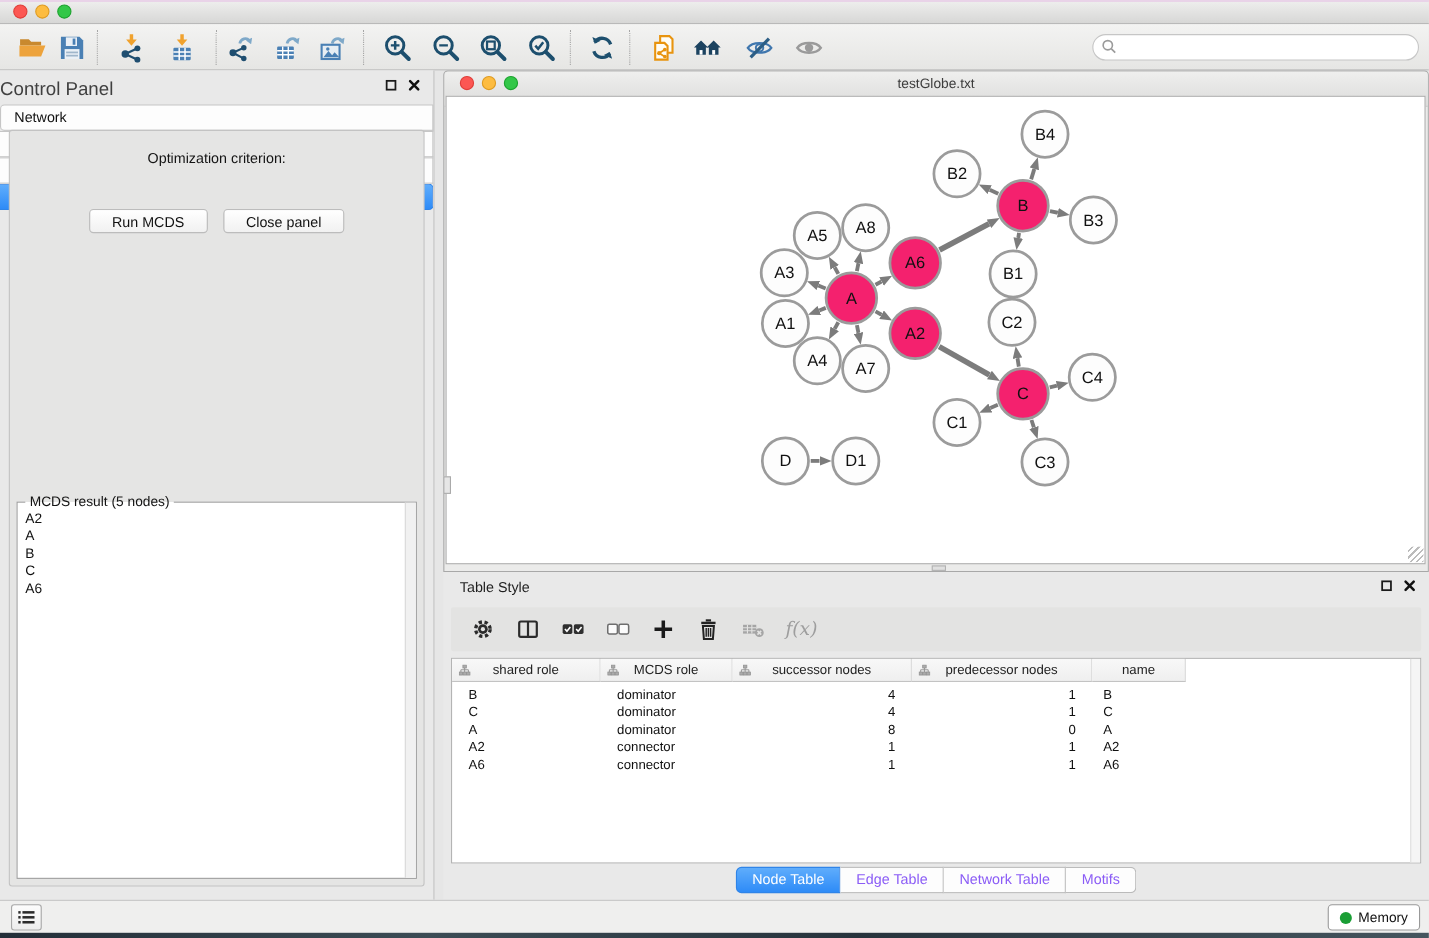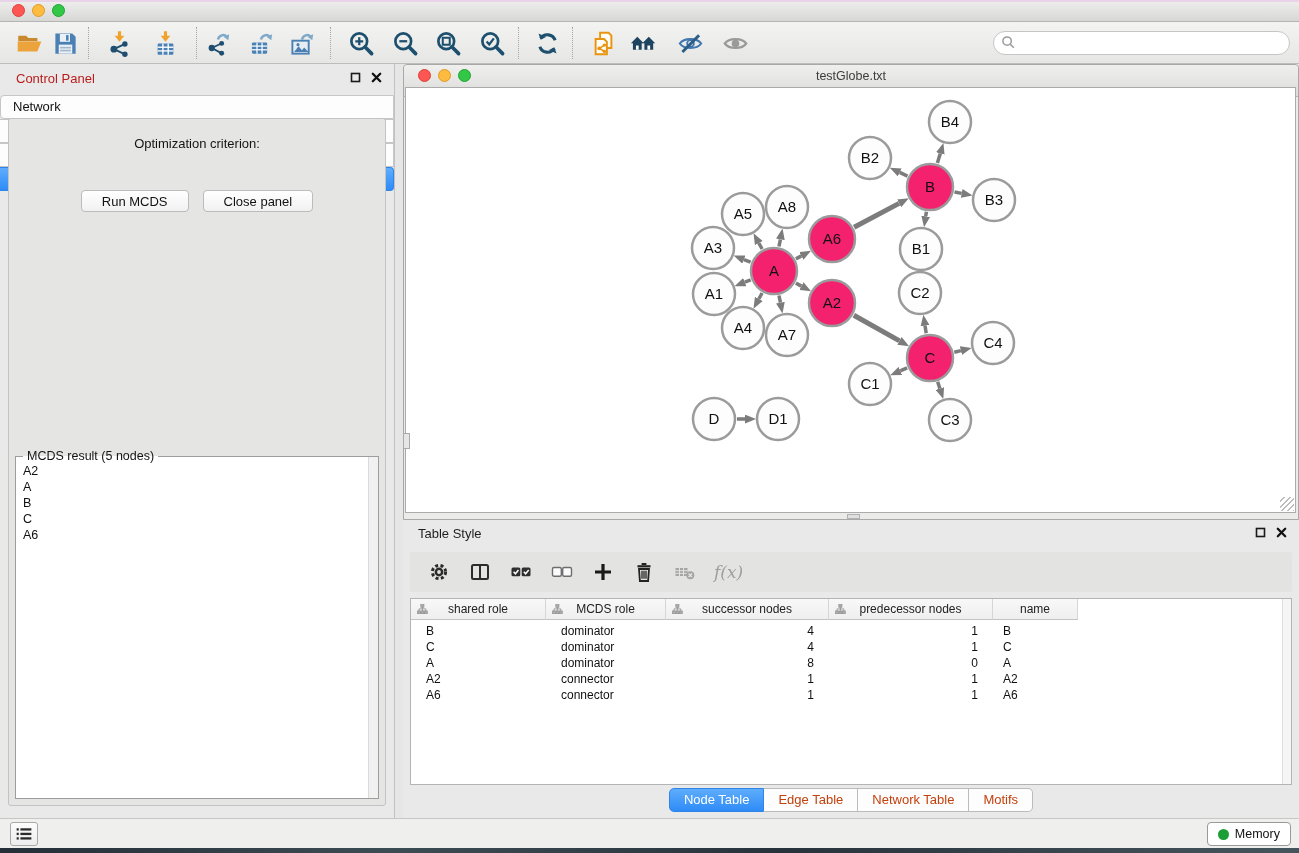--- a/index.html
+++ b/index.html
@@ -28,21 +28,21 @@
     padding:0 10px 0 27px; font-size:13px; font-family:"Liberation Sans",sans-serif; outline:none; }
   .searchbox svg { position:absolute; left:8px; top:4px; width:15px; height:15px; }
 
   
   .win-btns { position:absolute; display:flex; gap:10px; }
   .win-btn { width:11px; height:11px; display:flex; align-items:center; justify-content:center; }
   .win-btn svg { width:11px; height:11px; }
 
   
   .control-panel { position:absolute; left:0; top:64px; width:395px; height:754px; background:#e9e9e9; border-right:1px solid #c2c2c2; }
-  .cp-title { position:absolute; left:16px; top:7px; font-size:13px; color:#b91c1c; }
+  .cp-title { position:absolute; left:0; top:7px; font-size:17px; color:#404040; }
   .seg-tabs { position:absolute; top:31px; left:0; right:0; display:flex; justify-content:space-between;flex-direction:column; }
   .seg-tab { background:#fdfdfd; border:1px solid #c6c6c6; border-left:none; padding:3px 12px 4px; font-size:13px; color:#111; }
   .seg-tab:first-child { border-left:1px solid #c6c6c6; border-radius:4px 0 0 4px; }
   .seg-tab:last-child { border-radius:0 4px 4px 0; }
   .seg-tab.active { background:linear-gradient(#5fadfc,#2e8bf7); border-color:#2f84e8; color:#fff; }
   .cp-box { position:absolute; left:8px; right:8px; top:54px; bottom:12px; background:#e5e5e4; border:1px solid #c3c3c3; border-radius:3px; }
   .opt-label { position:absolute; top:17px; left:0; right:0; text-align:center; font-size:13px; color:#141414; }
   .dropdown { position:absolute; top:39px; left:36px; right:32px; height:22px; background:#fff; border:1px solid #b9b9b9; border-radius:4px; }
   .dropdown .dd-text { position:absolute; left:9px; top:3px; font-size:13px; color:#111; }
   .dd-step { position:absolute; right:0; top:0; bottom:0; width:19px; background:linear-gradient(#6fb5fd,#2f87f6);
@@ -82,21 +82,21 @@
   .tbl-head { display:flex; height:21px; }
   .th { flex:none; position:relative; display:flex; align-items:center; justify-content:center; font-size:12px; color:#222;
     background:linear-gradient(#f8f8f8,#efefef); border-right:1px solid #d6d6d6; border-bottom:1px solid #c3c3c3; }
   .th svg { position:absolute; left:6px; top:5px; width:11px; height:11px; }
   .tbl-body { padding-top:3px; }
   .t-row { display:flex; height:16px; align-items:center; }
   .t-cell { flex:none; font-size:12px; color:#101010; padding:0 15px; white-space:nowrap; overflow:hidden; }
   .t-cell.right { text-align:right; }
   .tbl-scroll { position:absolute; right:0; top:0; bottom:0; width:9px; background:#f5f5f5; border-left:1px solid #dedede; }
   .tp-tabs { position:absolute; left:0; right:0; top:268px; display:flex; justify-content:center; }
-  .bt-tab { background:#fdfdfd; border:1px solid #bbb; border-left:none; padding:3px 14px 4px; font-size:13px; color:#c2410c; }
+  .bt-tab { background:#fdfdfd; border:1px solid #bbb; border-left:none; padding:3px 14px 4px; font-size:13px; color:#8b5cf6; }
   .bt-tab:first-child { border-left:1px solid #bbb; border-radius:5px 0 0 5px; }
   .bt-tab:last-child { border-radius:0 5px 5px 0; }
   .bt-tab.active { background:linear-gradient(#5fadfc,#2e8bf7); border-color:#2f84e8; color:#fff; }
 
   
   .statusbar { position:absolute; left:0; top:818px; width:1299px; height:30px; background:#efefee; border-top:1px solid #c6c6c6; }
   .sb-btn { position:absolute; left:10px; top:3px; width:28px; height:24px; background:linear-gradient(#fcfcfc,#ededed);
     border:1px solid #a9a9a9; border-radius:3px; display:flex; align-items:center; justify-content:center; }
   .sb-btn svg { width:18px; height:16px; }
   .memory-btn { position:absolute; right:8px; top:3px; height:24px; padding:0 10px; background:#fff; border:1px solid #999;

